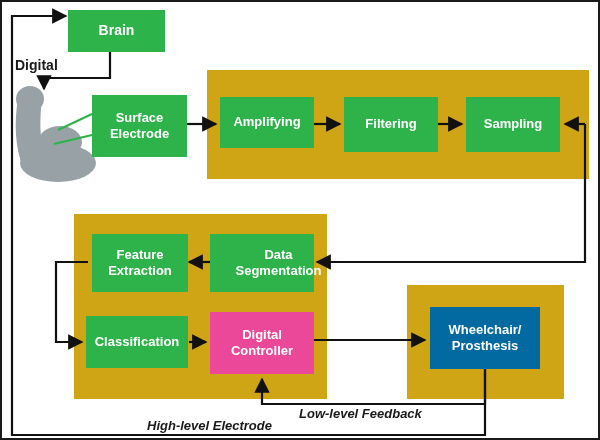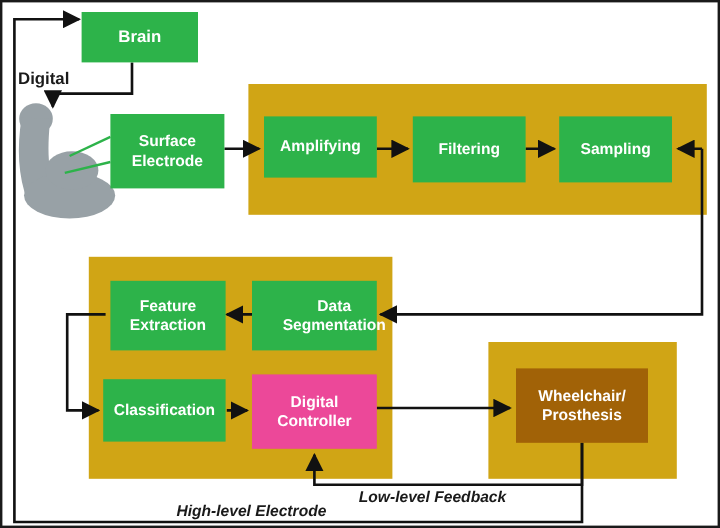--- a/index.html
+++ b/index.html
@@ -72,21 +72,21 @@
   <div class="node" style="left: 464px; top: 95px; width: 94px; height: 55px; background: rgb(45, 179, 74);">Sampling</div>
 
   <div class="node" style="left: 90px; top: 232px; width: 96px; height: 58px; background: rgb(45, 179, 74);">Feature Extraction</div>
 
   <div class="node" style="left: 208px; top: 232px; width: 104px; height: 58px; background: rgb(45, 179, 74); padding-left: 36px;">Data Segmentation</div>
 
   <div class="node" style="left: 84px; top: 314px; width: 102px; height: 52px; background: rgb(45, 179, 74);">Classification</div>
 
   <div class="node" style="left: 208px; top: 310px; width: 104px; height: 62px; background: #ec4899;">Digital Controller</div>
 
-  <div class="node" style="left: 428px; top: 305px; width: 110px; height: 62px; background: #a16207;">
+  <div class="node" style="left: 428px; top: 305px; width: 110px; height: 62px; background: #0369a1;">
     <span>Wheelchair/</span>
     <span>Prosthesis</span>
   </div>
 
   <div class="annot" id="muscle-label" style="left:13px;top:55px;">Digital</div>
 
   <div class="annot italic" style="left:297px;top:404px;">Low-level Feedback</div>
 
   <div class="annot italic" style="left:145px;top:416px;">High-level Electrode</div>
 

